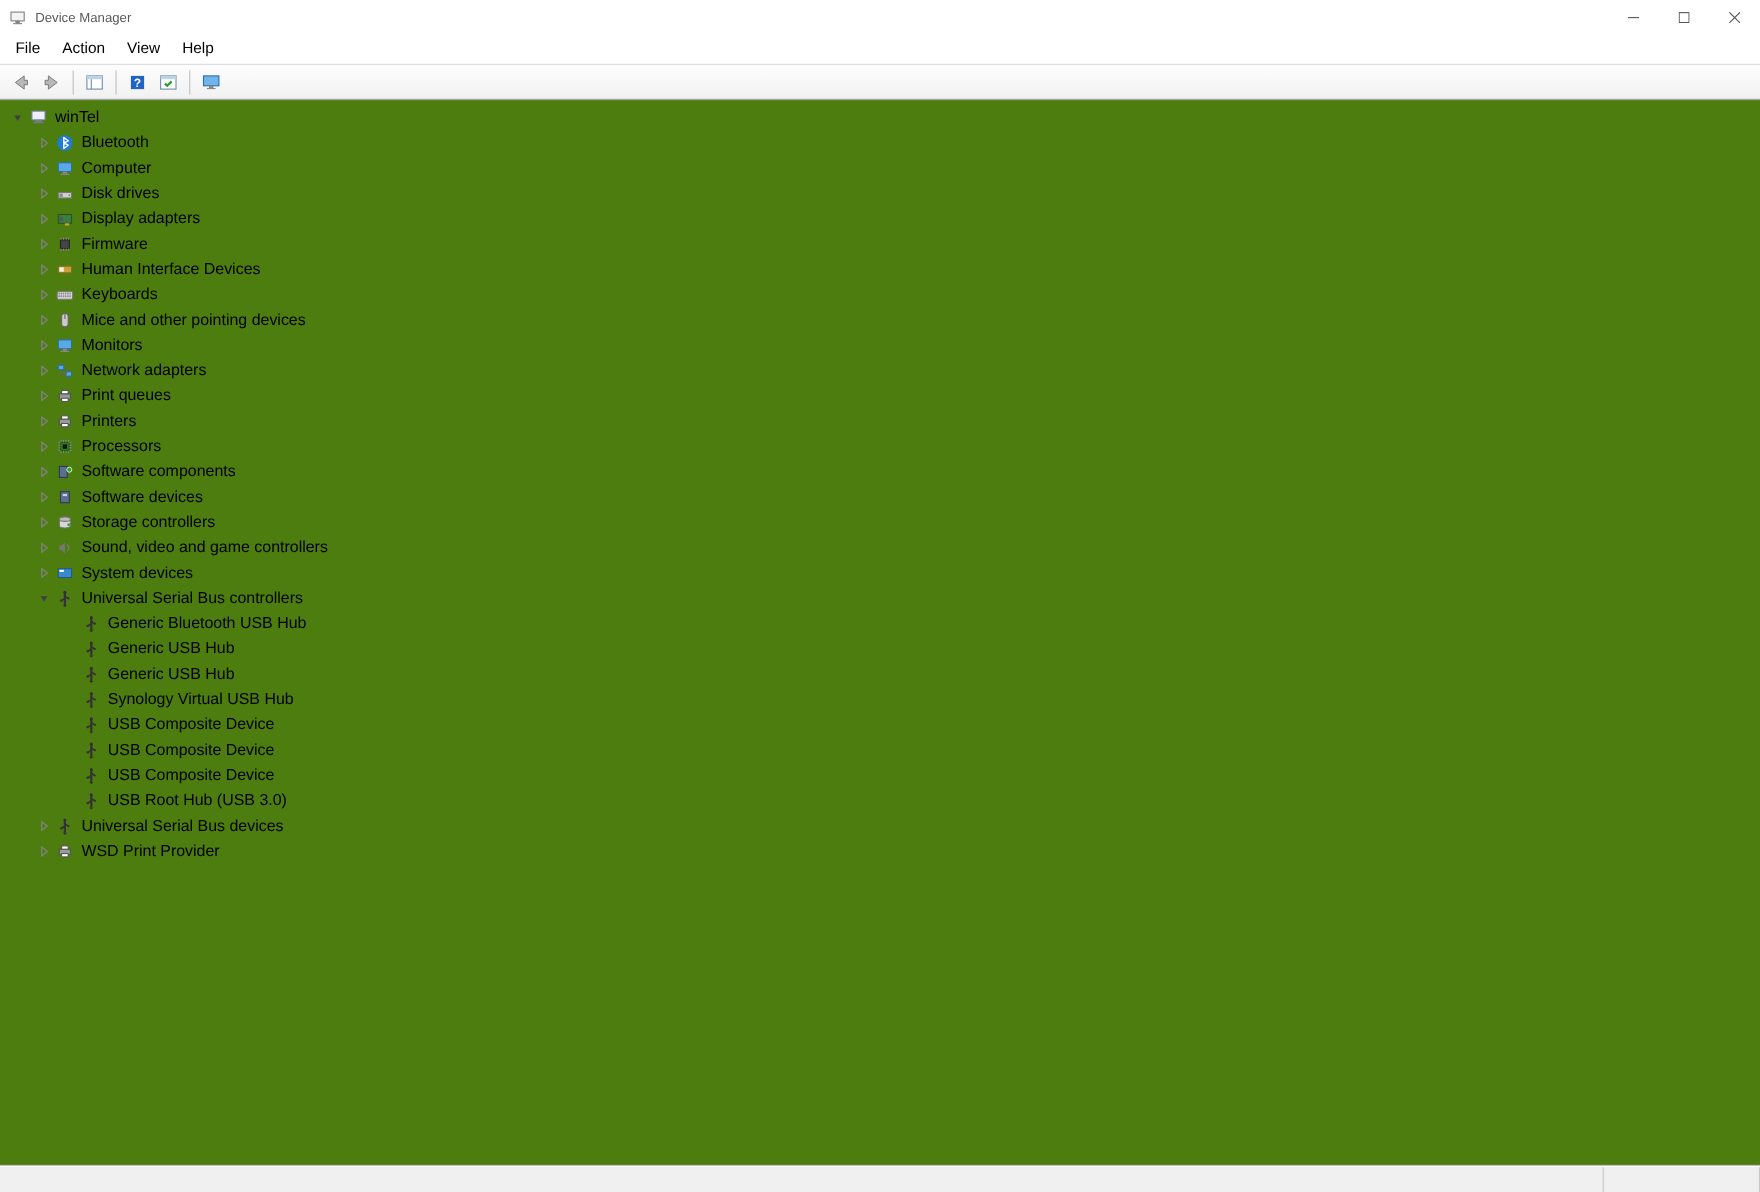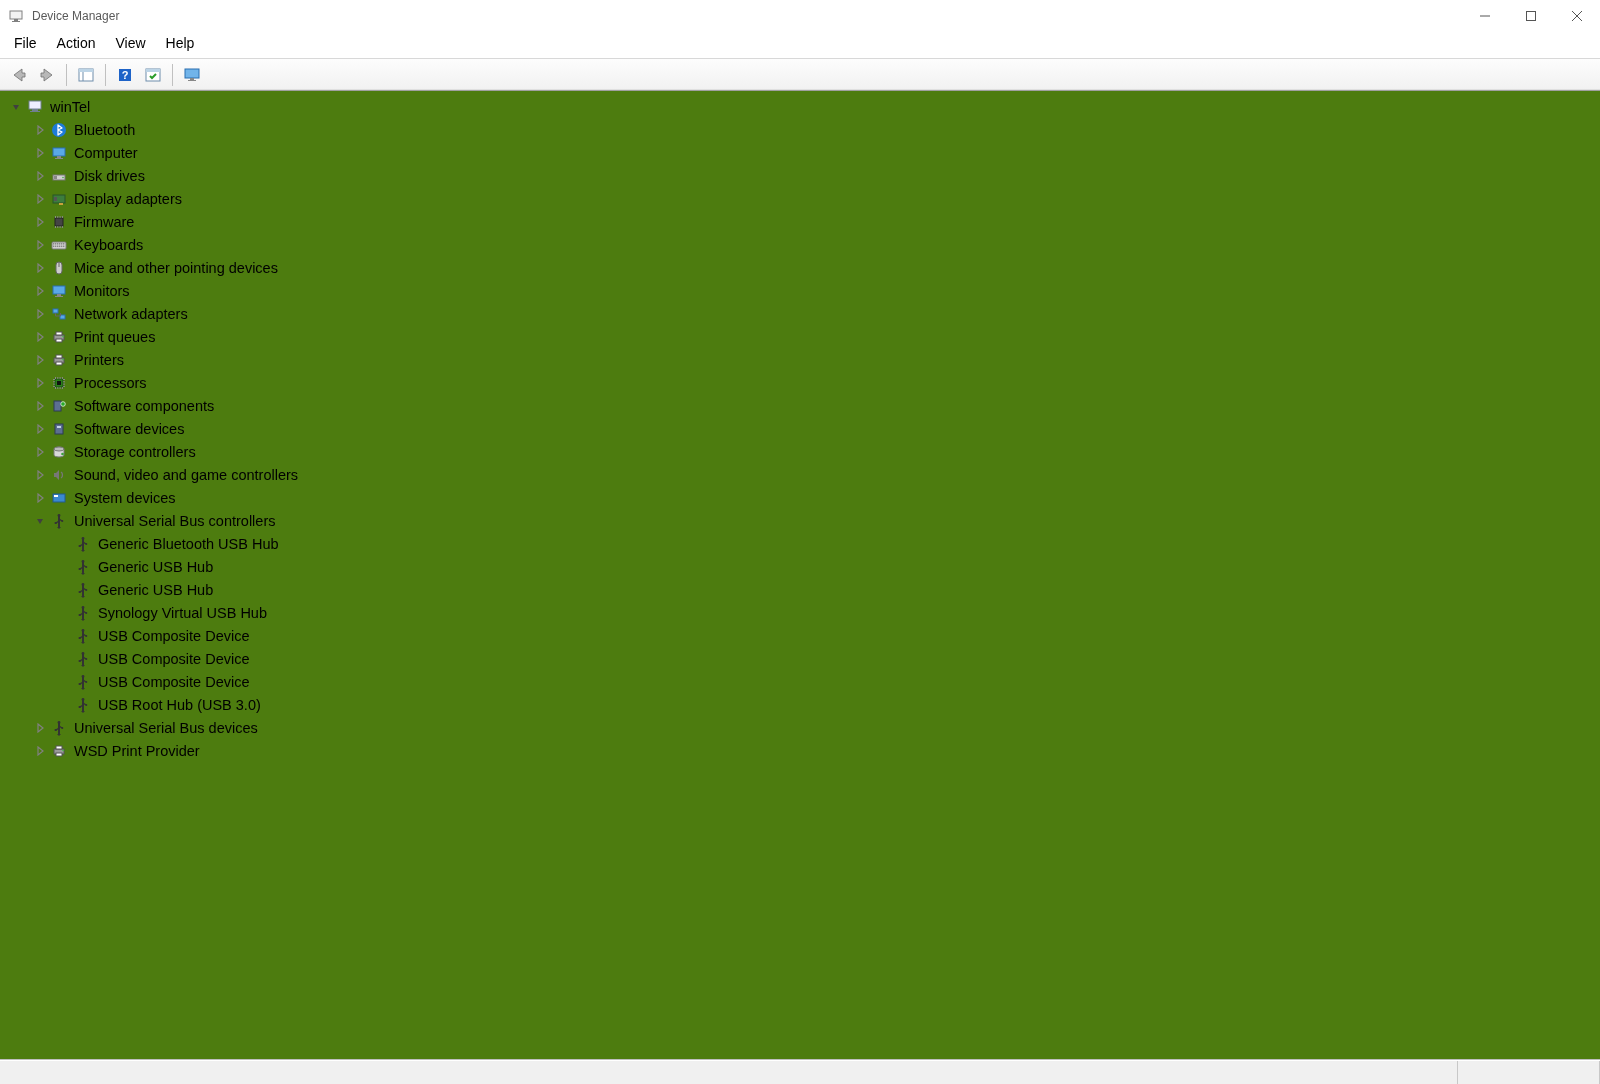--- a/index.html
+++ b/index.html
@@ -305,20 +305,34 @@
                 <rect x="4" y="12" width="1" height="2" fill="#888"></rect>
                 <rect x="6.3" y="2" width="1" height="2" fill="#888"></rect>
                 <rect x="6.3" y="12" width="1" height="2" fill="#888"></rect>
                 <rect x="8.6" y="2" width="1" height="2" fill="#888"></rect>
                 <rect x="8.6" y="12" width="1" height="2" fill="#888"></rect>
                 <rect x="10.899999999999999" y="2" width="1" height="2" fill="#888"></rect>
                 <rect x="10.899999999999999" y="12" width="1" height="2" fill="#888"></rect>
               </svg>
             </span>
             <span class="label">Firmware</span>
+          </div>
+          <div class="node">
+            <span class="expander">
+              <svg width="10" height="10" viewBox="0 0 10 10">
+                <path d="M3 1 L8 5 L3 9 Z" fill="none" stroke="#808080" stroke-width="1.2"></path>
+              </svg>
+            </span>
+            <span class="icon">
+              <svg width="16" height="16" viewBox="0 0 16 16">
+                <rect x="2" y="5" width="12" height="6" rx="1" fill="#c9a13b" stroke="#8a6d23"></rect>
+                <rect x="3" y="6" width="4" height="4" fill="#eee"></rect>
+              </svg>
+            </span>
+            <span class="label">Human Interface Devices</span>
           </div>
           <div class="node">
             <span class="expander">
               <svg width="10" height="10" viewBox="0 0 10 10">
                 <path d="M3 1 L8 5 L3 9 Z" fill="none" stroke="#808080" stroke-width="1.2"></path>
               </svg>
             </span>
             <span class="icon">
               <svg width="16" height="16" viewBox="0 0 16 16">
                 <rect x="1" y="5" width="14" height="7" rx="1" fill="#d6d6d6" stroke="#7a7a7a"></rect>

